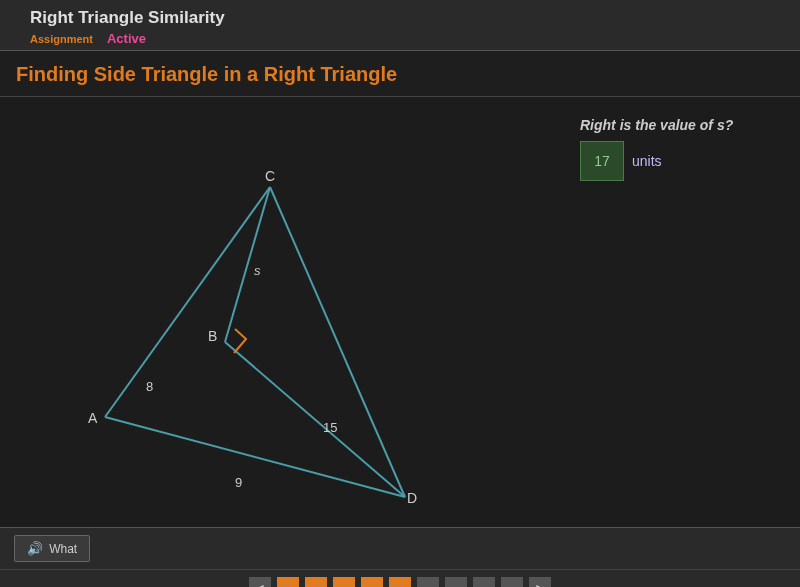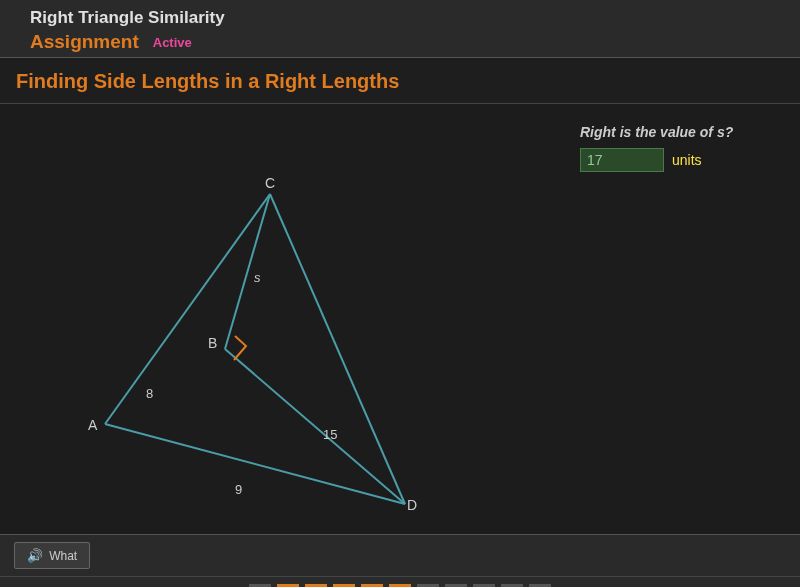--- a/index.html
+++ b/index.html
@@ -21,21 +21,21 @@
       font-weight: bold;
       margin-bottom: 3px;
     }
     #header-meta {
       display: flex;
       gap: 14px;
       align-items: center;
     }
     #assignment-label {
       color: #e07b20;
-      font-size: 19px;
+      font-size: 11px;
       font-weight: bold;
       cursor: pointer;
     }
     #active-label {
       color: #ec4899;
       font-size: 13px;
       font-weight: bold;
     }
     #main-content {
       background: #1e1e1e;
@@ -80,30 +80,31 @@
     #question-text span {
       font-style: italic;
       font-weight: bold;
     }
     #answer-row {
       display: flex;
       align-items: center;
       gap: 8px;
     }
     #answer-input {
-      width: 84px;
+      width: 44px;
       background: #2a4a2a;
       border: 1px solid #4a7a4a;
       color: #90cc90;
       font-size: 14px;
-      padding: 3px 6px;
+      padding: 11px 6px;
       outline: none;
+      text-align: center;
     }
     #units-label {
-      color: #fde047;
+      color: #c4b5fd;
       font-size: 14px;
     }
     #bottom-bar {
       background: #2a2a2a;
       height: 42px;
       display: flex;
       align-items: center;
       padding: 0 14px;
       gap: 10px;
       border-top: 1px solid #555;
@@ -169,21 +170,21 @@
 <div id="header">
   <div id="header-title">Right Triangle Similarity</div>
   <div id="header-meta">
     <span id="assignment-label">Assignment</span>
     <span id="active-label">Active</span>
   </div>
 </div>
 
 <div id="main-content">
   <div id="section-title-bar">
-    <span id="section-title">Finding Side Lengths in a Right Lengths</span>
+    <span id="section-title">Finding Side Triangle in a Right Triangle</span>
   </div>
 
   <div id="content-area">
     <div id="diagram-area">
       <svg id="triangle-svg" viewBox="0 0 480 410">
 
         <rect width="480" height="410" fill="#1c1c1c"></rect>
 
         <line x1="55" y1="310" x2="220" y2="80" stroke="#4a9da8" stroke-width="2"></line>
         <line x1="220" y1="80" x2="355" y2="390" stroke="#4a9da8" stroke-width="2"></line>

